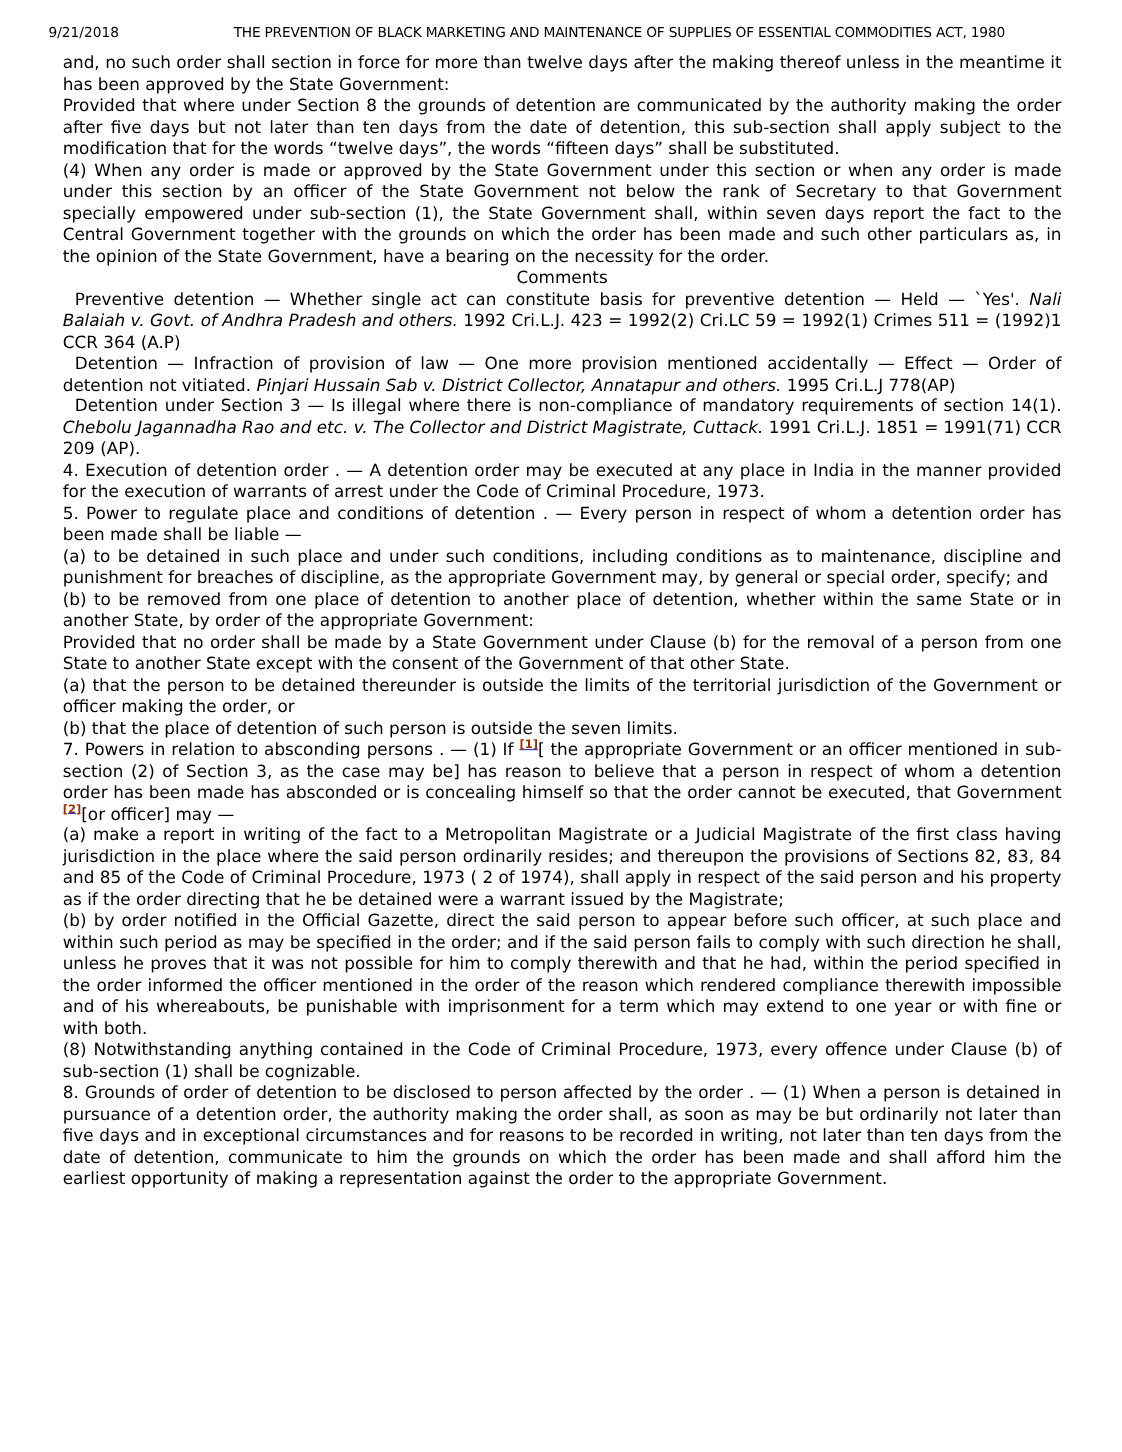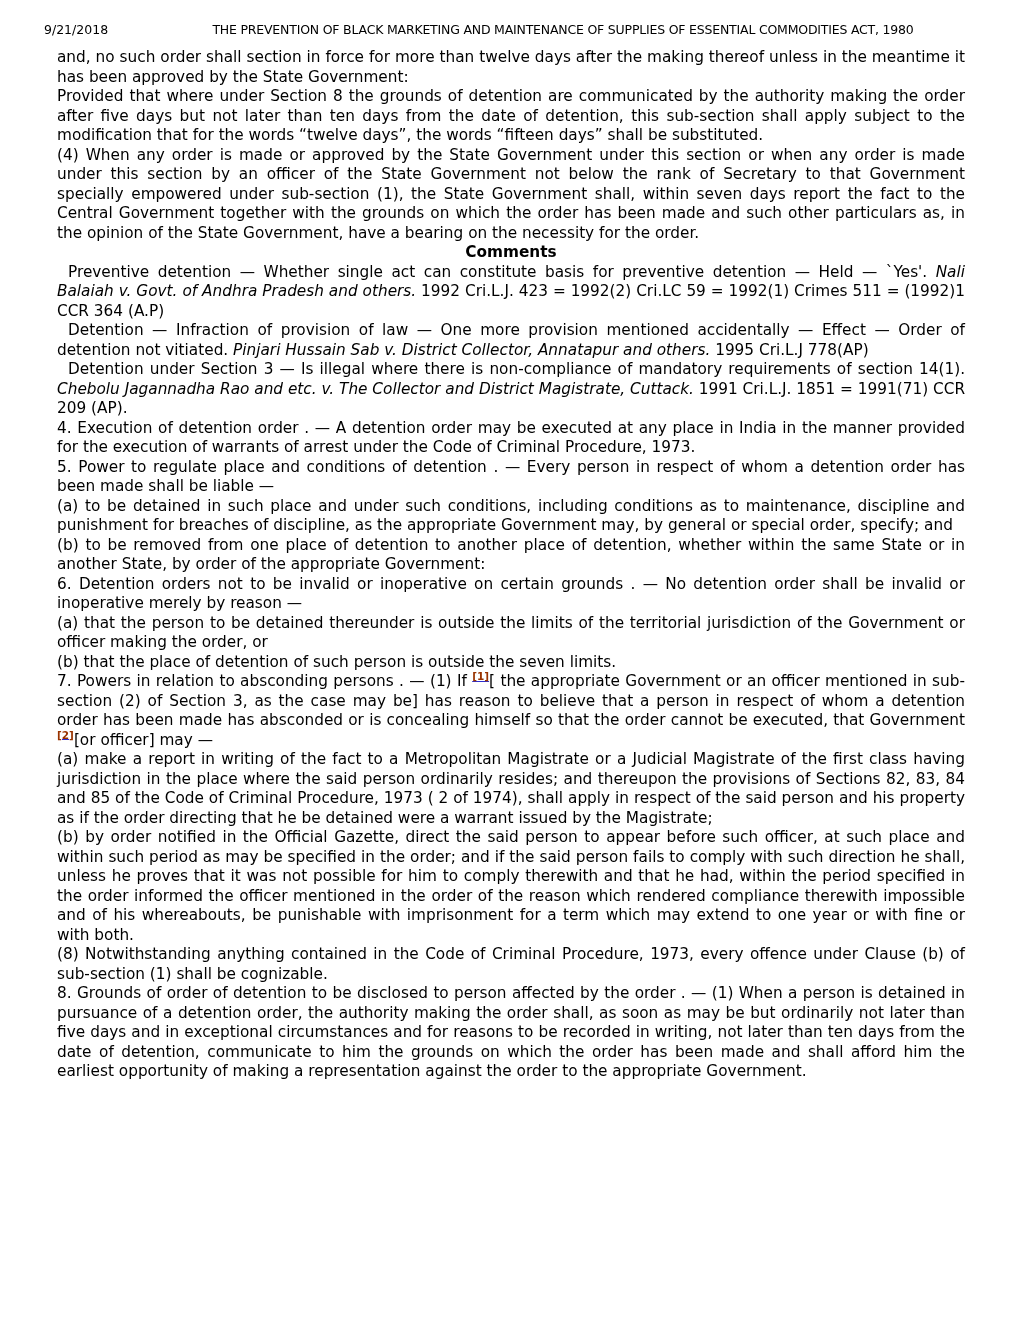--- a/index.html
+++ b/index.html
@@ -54,21 +54,21 @@
   }
   .para {
     margin: 0;
     text-align: justify;
   }
   .para.comment {
     text-indent: 11px;
   }
   .para.heading-center {
     text-align: center;
-    font-weight: bold;
+    font-weight: normal;
   }
   .bold   { font-weight: normal; }
   .italic { font-style: italic; }
   .normal { }
   sup.footnote-ref {
     color: #993300;
     font-weight: bold;
     font-size: 10.5px;
     line-height: 0;
     vertical-align: super;
@@ -91,21 +91,21 @@
       <div class="para body"><span class="normal">Provided that where under Section 8 the grounds of detention are communicated by the authority making the order after five days but not later than ten days from the date of detention, this sub-section shall apply subject to the modification that for the words “twelve days”, the words “fifteen days” shall be substituted.</span></div>
       <div class="para body"><span class="normal">(4) When any order is made or approved by the State Government under this section or when any order is made under this section by an officer of the State Government not below the rank of Secretary to that Government specially empowered under sub-section (1), the State Government shall, within seven days report the fact to the Central Government together with the grounds on which the order has been made and such other particulars as, in the opinion of the State Government, have a bearing on the necessity for the order.</span></div>
       <div class="para heading-center"><span class="normal">Comments</span></div>
       <div class="para comment"><span class="normal">Preventive detention — Whether  single act can constitute basis for preventive detention —  Held — `Yes'. </span><span class="italic">Nali Balaiah v. Govt. of Andhra Pradesh and others.</span><span class="normal"> 1992 Cri.L.J. 423 = 1992(2) Cri.LC 59 = 1992(1) Crimes 511 = (1992)1 CCR 364 (A.P)</span></div>
       <div class="para comment"><span class="normal">Detention — Infraction of provision of law — One more provision mentioned accidentally — Effect — Order of detention not vitiated. </span><span class="italic">Pinjari Hussain Sab v. District Collector, Annatapur and others.</span><span class="normal"> 1995 Cri.L.J 778(AP)</span></div>
       <div class="para comment"><span class="normal">Detention under Section 3 — Is illegal where there is non-compliance of mandatory requirements of section 14(1). </span><span class="italic">Chebolu Jagannadha Rao and etc. v. The Collector and District  Magistrate, Cuttack.</span><span class="normal"> 1991 Cri.L.J. 1851 = 1991(71) CCR 209 (AP).</span></div>
       <div class="para body"><span class="bold">4. Execution of detention order . — </span><span class="normal">A detention order may be executed at any place in India in the manner provided for the execution of warrants of arrest under the Code of Criminal Procedure, 1973.</span></div>
       <div class="para body"><span class="bold">5. Power to regulate place and conditions of detention . — </span><span class="normal">Every person in respect of whom a detention order has been made shall be liable —</span></div>
       <div class="para body"><span class="normal">(a) to be detained in such place and under such conditions, including conditions as to maintenance, discipline and punishment for breaches of discipline, as the appropriate Government may, by general or special order, specify; and</span></div>
       <div class="para body"><span class="normal">(b) to be removed from one place of detention to another place of detention, whether within  the same State or in another State, by order of the appropriate Government:</span></div>
-      <div class="para body"><span class="bold">6. Detention orders not to be invalid or inoperative on certain grounds . — </span><span class="normal">No detention order shall be invalid or inoperative merely by reason —</span></div>
+      <div class="para body"><span class="normal">Provided that no order shall be made by a State Government under Clause (b) for the removal of a person from one State to another State  except with the consent of the Government of that other State.</span></div>
       <div class="para body"><span class="normal">(a) that the person to be detained thereunder is outside the limits of the territorial jurisdiction of the Government or officer making the order, or</span></div>
       <div class="para body"><span class="normal">(b) that the place of detention of such person is outside the seven limits.</span></div>
       <div class="para body"><span class="bold">7. Powers in relation to absconding persons . — </span><span class="normal">(1) If </span><sup class="footnote-ref">[1]</sup><span class="normal">[ the appropriate Government or an officer mentioned in sub-section (2) of Section 3, as the case may be] has reason to believe that a person in respect of whom a detention order has been made has absconded or is concealing himself so that the order cannot be executed, that Government </span><sup class="footnote-ref">[2]</sup><span class="normal">[or officer] may —</span></div>
       <div class="para body"><span class="normal">(a) make a report in writing of the fact to a Metropolitan Magistrate or a Judicial Magistrate of the first class having jurisdiction in the place where the said person ordinarily resides; and thereupon the provisions of Sections 82, 83, 84 and 85 of the Code of Criminal Procedure, 1973 ( 2 of 1974), shall apply in respect of the said person and his property as if the order directing that he be detained were a warrant issued by the Magistrate;</span></div>
       <div class="para body"><span class="normal">(b) by order notified in the Official Gazette, direct the said person to appear before such officer, at such place and within such period as may be specified in the order; and if the said person fails to comply with such direction he shall, unless he proves that it was not possible for him to comply therewith and that he had, within the period specified in the order informed the officer mentioned in the order of the reason which rendered compliance therewith impossible and of his whereabouts, be punishable with imprisonment for a term which may extend to one year or with fine or with both.</span></div>
       <div class="para body"><span class="normal">(8) Notwithstanding anything contained in the Code of Criminal Procedure, 1973, every offence under Clause (b) of sub-section (1) shall be cognizable.</span></div>
       <div class="para body"><span class="bold">8. Grounds of order of detention to be disclosed to person affected by the order . — </span><span class="normal">(1) When a person is detained in pursuance of a detention order, the authority making the order shall, as soon as may be but ordinarily not later than five days and in exceptional circumstances and for reasons to be recorded in writing, not later than ten days from the date of detention, communicate to him the grounds on which the order has been made and shall afford him the earliest opportunity of making a representation against the order to the appropriate Government.</span></div>
     </div>
 </div>
 

